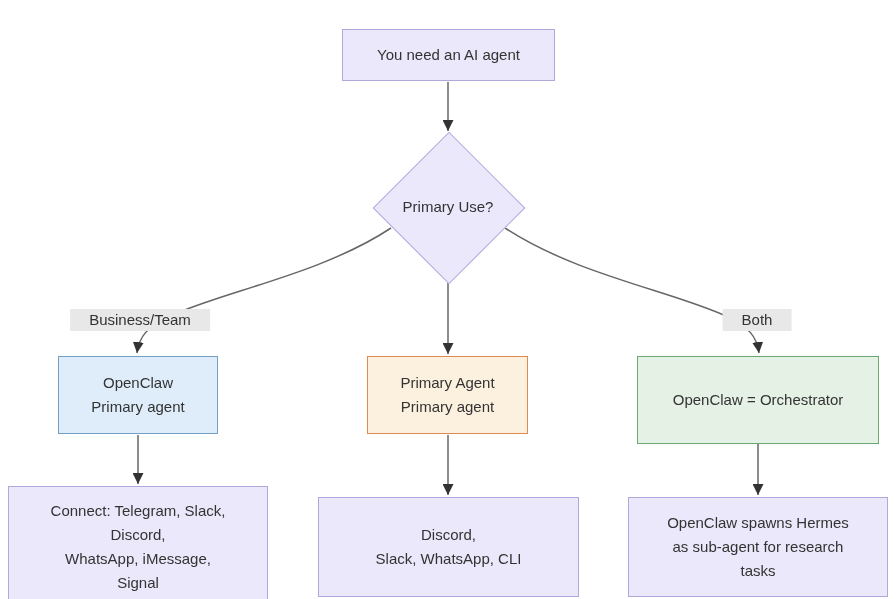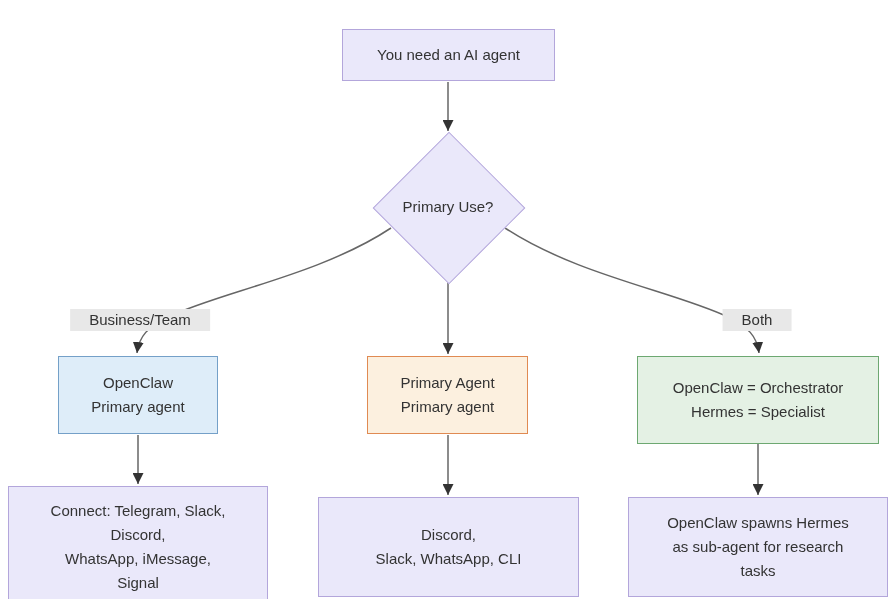--- a/index.html
+++ b/index.html
@@ -89,21 +89,20 @@
     <span class="nline">Primary agent</span>
   </div>
 
   <div class="node orange-node">
     <span class="nline">Primary Agent</span>
     <span class="nline">Primary agent</span>
   </div>
 
   <div class="node green-node">
     <span class="nline">OpenClaw = Orchestrator</span>
-    <span class="nline">Hermes = Specialist</span>
   </div>
 
   <div class="node detail-node detail-left">
     <span class="nline">Connect: Telegram, Slack,</span>
     <span class="nline">Discord,</span>
     <span class="nline">WhatsApp, iMessage,</span>
     <span class="nline">Signal</span>
   </div>
 
   <div class="node detail-node detail-mid">

